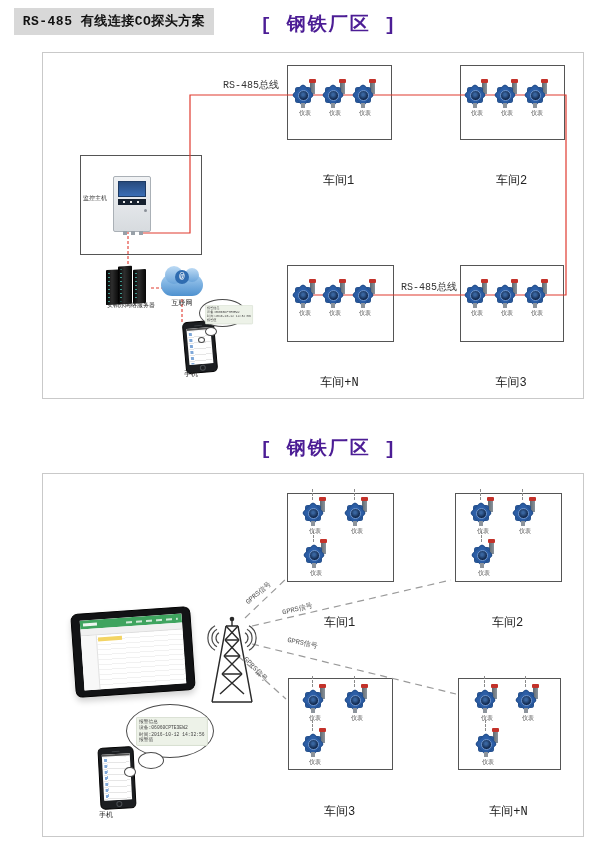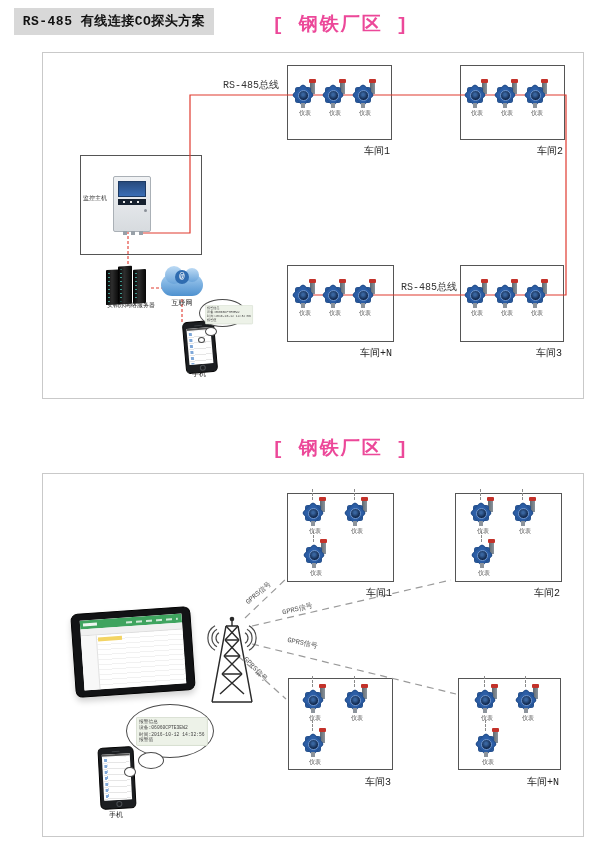--- a/index.html
+++ b/index.html
@@ -1,26 +1,26 @@
 <!DOCTYPE html>
 <html><head>
 <meta charset="utf-8">
 <style>
   html,body{margin:0;padding:0;background:#fff;}
   #page{position:relative;width:610px;height:850px;background:#fff;overflow:hidden;
         font-family:Liberation Mono, monospace;color:#111;}
   
   .badge{position:absolute;background:#d8d8d8;height:27px;line-height:27px;text-align:center;
          font-size:13px;font-weight:bold;letter-spacing:.5px;color:#111;}
-  .area-title{position:absolute;font-size:19px;font-weight:600;letter-spacing:2px;color:#ec4899;margin-left:12px;}
+  .area-title{position:absolute;font-size:19px;font-weight:600;letter-spacing:2px;color:#4c1d95;}
   
   .outer{position:absolute;border:1px solid #c9c9c9;background:#fff;}
   .wsbox{position:absolute;border:1px solid #555;background:transparent;z-index:2;}
   .ctrlbox{position:absolute;border:1px solid #555;z-index:2;}
-  .wlab{position:absolute;text-align:right;font-size:10px;color:#222;z-index:5;}
+  .wlab{position:absolute;text-align:center;font-size:12px;color:#222;z-index:5;margin-top:28px;}
   .buslab{position:absolute;font-size:10px;color:#333;z-index:5;}
   
   .wires{position:absolute;left:0;top:0;z-index:3;pointer-events:none;}
   
   .detector{position:absolute;width:24px;height:36px;z-index:4;}
   .detector.g::before{content:"";position:absolute;left:9px;top:-11px;height:11px;border-left:1px dashed #8a8a8a;}
   .det-star{position:absolute;left:2px;top:5px;width:16px;height:16px;background:#2d5fa7;border-radius:3px;
             box-shadow:inset 0 0 2px #14345f;}
   .det-star::before{content:"";position:absolute;inset:0;background:inherit;border-radius:3px;transform:rotate(45deg);
             box-shadow:inset 0 0 2px #14345f;}
@@ -63,21 +63,21 @@
   .phone::before{content:"";position:absolute;top:2.5px;left:50%;width:8px;height:1.5px;margin-left:-4px;background:#3c4044;border-radius:1px;}
   .phone::after{content:"";position:absolute;bottom:1.5px;left:50%;width:4px;height:4px;margin-left:-2.5px;
          border:1px solid #4a4e52;border-radius:50%;}
   .ph-screen{position:absolute;left:3px;right:3px;top:6px;bottom:8px;background:#fbfbfb;overflow:hidden;}
   .ph-screen::before{content:"";position:absolute;left:0;right:0;top:0;height:2px;background:#555;}
   .ph-screen::after{content:"";position:absolute;left:1px;right:1px;top:3px;bottom:0;
          background:repeating-linear-gradient(180deg,#fff 0 5px,#e6e6e6 5px 6px),
                     repeating-linear-gradient(180deg,transparent 0 1px,transparent 1px 6px);}
   .ph-icons{position:absolute;left:2px;top:4px;width:3px;bottom:0;z-index:2;
          background:repeating-linear-gradient(180deg,#7fa8d9 0 3px,transparent 3px 6px);}
-  .ph-lab{position:absolute;text-align:center;font-size:7px;color:#222;z-index:5;}
+  .ph-lab{position:absolute;text-align:left;font-size:7px;color:#222;z-index:5;}
   
   .bubble{position:absolute;background:#fff;border:1.5px solid #4a4a4a;border-radius:50%;z-index:6;}
   .trail{position:absolute;background:#fff;border:1px solid #4a4a4a;border-radius:50%;z-index:6;}
   .sms{position:absolute;background:#edf2e8;border:1px solid #cfd8c8;border-radius:2px;padding:2px 3px;
        color:#444;font-size:6px;line-height:1.3;white-space:nowrap;transform-origin:0 0;}
   
   .tablet{position:absolute;left:73px;top:610px;width:118px;height:82px;background:#121315;border:1px solid #000;
           border-radius:7px;transform:rotate(-4deg);z-index:4;box-shadow:0 4px 6px rgba(0,0,0,.18);}
   .tab-screen{position:absolute;left:8px;right:8px;top:6px;bottom:6px;background:#fff;overflow:hidden;}
   .tab-head{position:absolute;left:0;right:0;top:0;height:9px;background:#3fa45f;}

